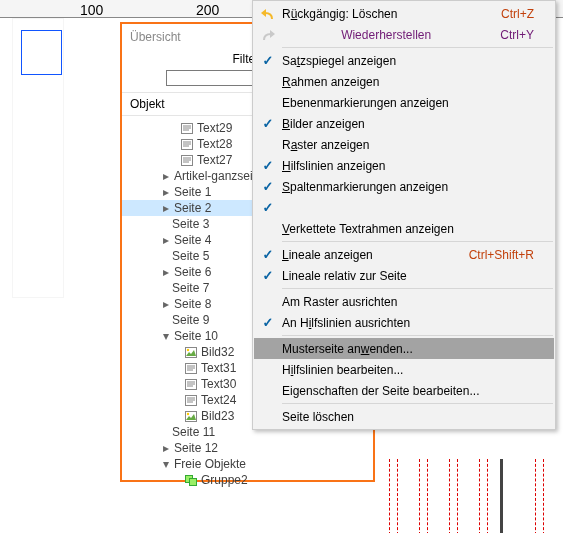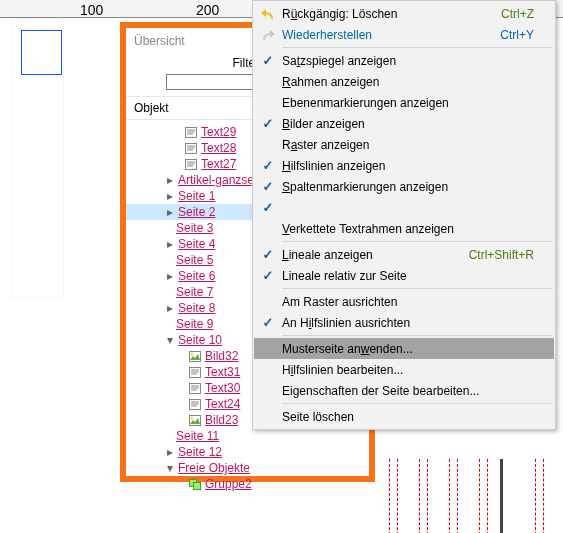--- a/index.html
+++ b/index.html
@@ -11,46 +11,46 @@
 
 
 .canvas { position: absolute; left: 0; top: 18px; width: 563px; height: 515px; background: #fff; z-index: 0; overflow: hidden; }
 .page-frame { position: absolute; left: 12px; top: 0; width: 52px; height: 280px; border: 1px solid #f5f5f5; }
 .blue-rect { position: absolute; left: 21px; top: 12px; width: 41px; height: 45px; border: 1px solid #15f; }
 .grid-area { position: absolute; left: 385px; top: 441px; width: 180px; height: 76px; }
 .vred { position: absolute; top: 0; bottom: 0; border-left: 1px dashed #d00; }
 .vframe { position: absolute; top: 0; bottom: 0; border-left: 1px solid #444; }
 
 
-.overview { position: absolute; left: 120px; top: 22px; width: 255px; height: 460px; background: #fff; border: 6px solid #f97316; z-index: 2; }
+.overview { position: absolute; left: 120px; top: 22px; width: 255px; height: 460px; background: #fff; border: 2px solid #f97316; z-index: 2; }
 .overview .title { padding: 6px 8px 8px 8px; color: #888; }
 .overview .filter-row { display: flex; align-items: center; gap: 4px; padding: 0 6px 6px 6px; border-bottom: 1px solid #e5e5e5; flex-direction: column; }
 .overview .filter-row input { flex: 1; height: 20px; border: 1px solid #7a7a7a; padding: 0 3px; }
 .overview .header { padding: 4px 8px; border-bottom: 1px solid #e5e5e5; }
 .tree { padding: 4px 0; overflow: hidden; }
 .tree .row { display: flex; align-items: center; height: 16px; padding-right: 4px; white-space: nowrap; }
 .tree .row.sel { background: #cde8ff; }
 .tree .tw { width: 12px; height: 12px; display: inline-flex; align-items: center; justify-content: center; color: #666; margin-right: 2px; }
 .tree .ico { width: 14px; height: 12px; display: inline-flex; align-items: center; justify-content: center; margin-right: 3px; }
 .tree .ico svg { width: 12px; height: 11px; }
-.tree .lbl { color: #be185d; text-decoration: underline; }
+.tree .lbl { color: #404040; }
 .ind1 { padding-left: 58px; }
 .ind3 { padding-left: 50px; }
 .ind4 { padding-left: 62px; }
 .ind2b { padding-left: 38px; } 
 
 
 .menu { position: absolute; left: 252px; top: 0; width: 304px; background: #f2f2f2; border: 1px solid #ccc; box-shadow: 2px 2px 4px rgba(0,0,0,.25); z-index: 3; padding: 2px 1px; }
 .menu .mi { display: flex; align-items: center; height: 21px; padding: 0 20px 0 0; }
-.menu .mi.disabled .mlabel, .menu .mi.disabled .short { color: #0369a1; }
+.menu .mi.disabled .mlabel, .menu .mi.disabled .short { color: #701a75; text-align: center; }
 .menu .mi.hl { background: #a3a3a3; }
 .menu .iconcol { width: 28px; display: flex; align-items: center; justify-content: center; }
 .menu .mlabel { flex: 1; color: #000; }
 .menu .mlabel u { text-decoration: underline; }
-.menu .short { color: #4d7c0f; padding-left: 10px; }
+.menu .short { color: #c2410c; padding-left: 10px; }
 .menu .sep { height: 1px; background: #d6d6d6; margin: 2px 1px 2px 28px; }
 .chk::before { content: "✓"; color: #0a64a4; font-weight: bold; font-size: 13px; }
 .undo-ico svg, .redo-ico svg { width: 16px; height: 14px; }
 
 </style>
 </head>
 <body>
 
 <div class="ruler">
   <span class="tick-label" style="left:80px">100</span>

